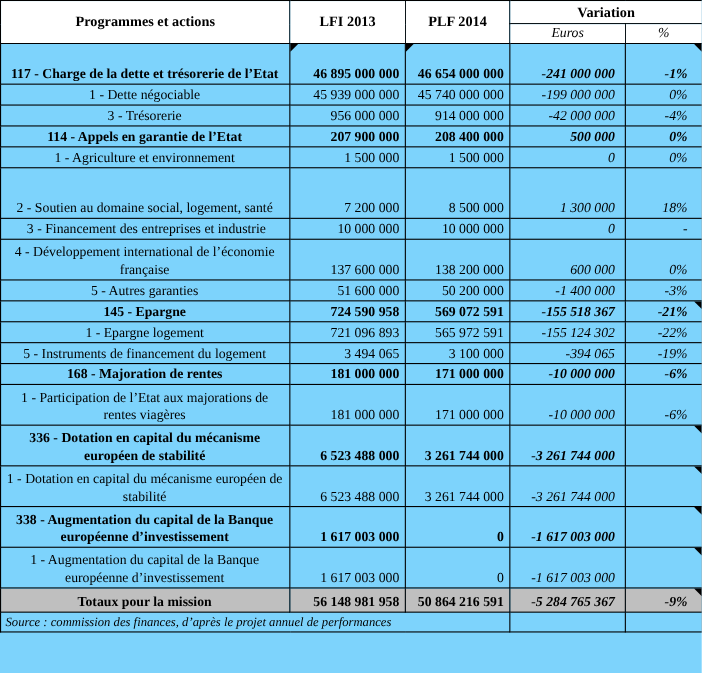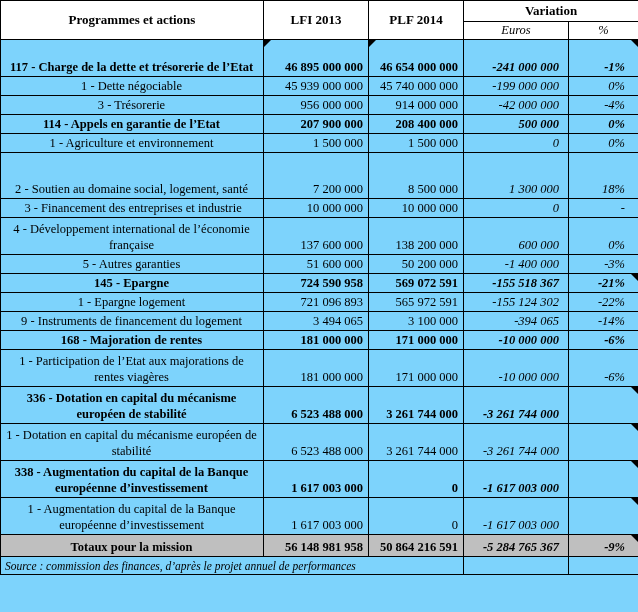--- a/index.html
+++ b/index.html
@@ -154,25 +154,25 @@
           <td class="c-num c-pct">-21%<span class="mark tr"></span></td>
         </tr>
         <tr class="action" style="height: 17px;">
           <td class="c-name">1 - Epargne logement</td>
           <td class="c-num c-lfi">721 096 893</td>
           <td class="c-num c-plf">565 972 591</td>
           <td class="c-num c-euros">-155 124 302</td>
           <td class="c-num c-pct">-22%</td>
         </tr>
         <tr class="action">
-          <td class="c-name">9 - Instruments de financement du logement</td>
+          <td class="c-name">5 - Instruments de financement du logement</td>
           <td class="c-num c-lfi">3 494 065</td>
           <td class="c-num c-plf">3 100 000</td>
           <td class="c-num c-euros">-394 065</td>
-          <td class="c-num c-pct">-14%</td>
+          <td class="c-num c-pct">-19%</td>
         </tr>
         <tr class="program">
           <td class="c-name">168 - Majoration de rentes</td>
           <td class="c-num c-lfi">181 000 000</td>
           <td class="c-num c-plf">171 000 000</td>
           <td class="c-num c-euros">-10 000 000</td>
           <td class="c-num c-pct">-6%</td>
         </tr>
         <tr class="action" style="height: 37px;">
           <td class="c-name">1 - Participation de l’Etat aux majorations de rentes viagères</td>

